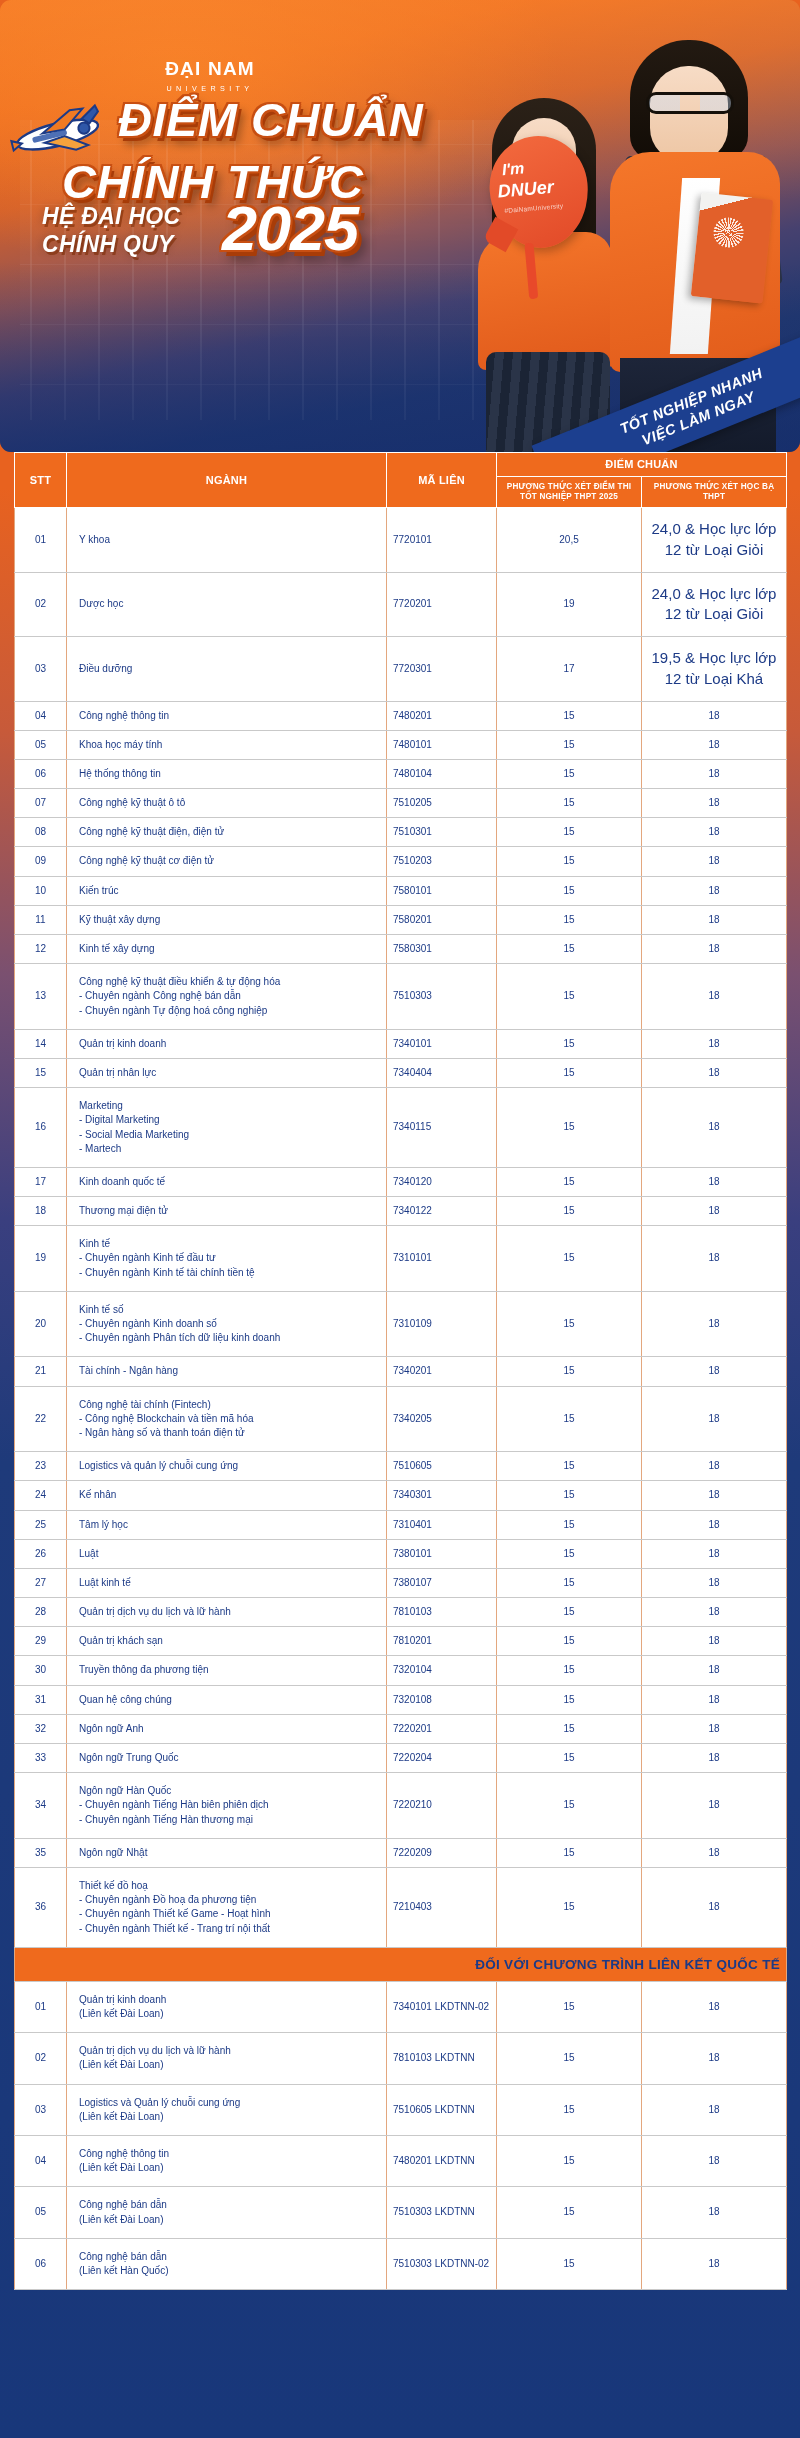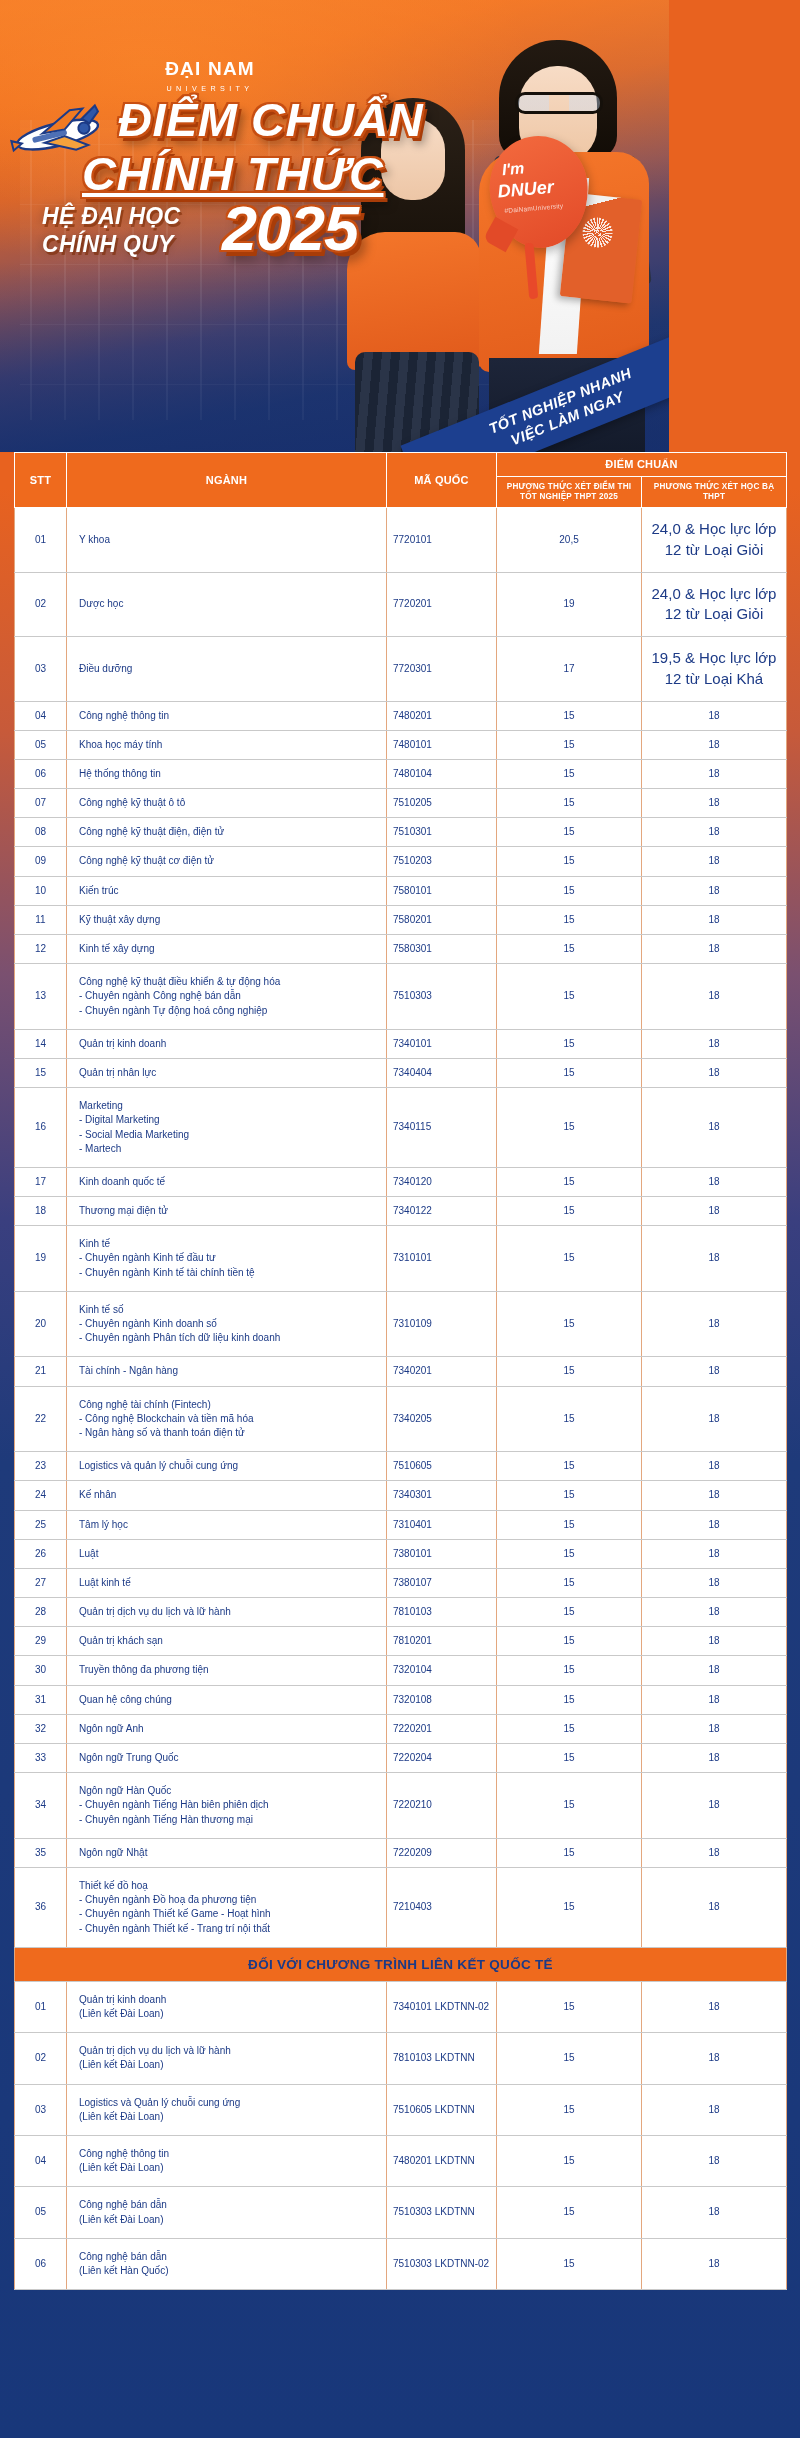--- a/index.html
+++ b/index.html
@@ -22,33 +22,34 @@
         #c75a3a 30%,
         #7a5070 40%,
         #3a3f7f 50%,
         #1e3a7a 60%,
         #18377a 100%);
   }
 
   
   #hero {
     position: relative;
-    width: 669px;
+    width: 800px;
     height: 452px;
     overflow: hidden;
     background:
       radial-gradient(ellipse 620px 330px at 22% 14%, #f57a22 0%, rgba(245,122,34,0) 62%),
       linear-gradient(168deg,
         #f2701c 0%,
         #ee6a1d 18%,
         #d2602c 34%,
         #8e5356 50%,
         #46416f 64%,
         #22386f 78%,
         #1b3269 100%);
+    border-radius: 11px;
   }
   
   #hero .bg-campus {
     position: absolute;
     left: 20px; top: 120px;
     width: 560px; height: 300px;
     opacity: .16;
     background:
       linear-gradient(90deg, transparent 0 10px, rgba(255,255,255,.5) 10px 12px, transparent 12px 28px) 0 0/34px 100%,
       linear-gradient(180deg, transparent 0 40%, rgba(255,255,255,.35) 40% 42%, transparent 42%) 0 0/100% 60px,
@@ -104,21 +105,21 @@
     letter-spacing: 0.5px;
     color: #ffffff;
     text-shadow:
       2px 0 0 #c84f12, -2px 0 0 #c84f12, 0 2px 0 #c84f12, 0 -2px 0 #c84f12,
       2px 2px 0 #c84f12, -2px 2px 0 #c84f12, 2px -2px 0 #c84f12, -2px -2px 0 #c84f12,
       4px 5px 0 #a83c08, 6px 8px 10px rgba(0,0,0,.40);
     line-height: 1.0;
     white-space: nowrap;
   }
   .hl-line1 { padding-left: 118px; }
-  .hl-line2 { padding-left: 82px; margin-top: 7px; text-decoration: underline; }
+  .hl-line2 { padding-left: 62px; margin-top: 15px; }
 
   .hl-row3 {
     position: absolute;
     left: 0; top: 196px;
     width: 560px;
     height: 110px;
     z-index: 6;
   }
   .hl-small {
     position: absolute;
@@ -325,21 +326,21 @@
   .scores tbody td.c-nganh { text-align: left; padding-left: 12px; font-size: 10px; }
   .scores tbody td.c-ma { font-size: 10px; }
   .scores tbody td.c-score { text-align: center; font-size: 10px; }
   .scores tbody td.c-score.small { font-size: 15px; line-height: 1.38; }
 
   .scores tbody tr.tall td { padding-top: 11px; padding-bottom: 11px; }
 
   td.section-head {
     background: #ef6a1d;
     color: #ffffff;
-    text-align: center;
+    text-align: right;
     font-size: 13.5px;
     font-weight: bold;
     letter-spacing: .3px;
     padding: 9px 4px;
     border-color: #ef6a1d;
   }
 
   .nganh-title { display: block; }
   .nganh-sub { display: block; }
 </style>
@@ -421,21 +422,21 @@
         <col class="c-stt">
           <col class="c-nganh">
           <col class="c-ma">
           <col class="c-thpt">
           <col class="c-hb">
       </colgroup>
       <thead>
         <tr>
           <th class="th-stt" rowspan="2">STT</th>
           <th class="th-nganh" rowspan="2">NGÀNH</th>
-          <th class="th-ma" rowspan="2">MÃ QUỐC</th>
+          <th class="th-ma" rowspan="2">MÃ LIÊN</th>
           <th class="th-dc" colspan="2">ĐIỂM CHUẨN</th>
         </tr>
         <tr>
           <th class="th-sub">PHƯƠNG THỨC XÉT ĐIỂM THI TỐT NGHIỆP THPT 2025</th>
           <th class="th-sub">PHƯƠNG THỨC XÉT HỌC BẠ THPT</th>
         </tr>
       </thead>
       <tbody id="tbody-main">
           <tr class="tall">
             <td class="c-stt">01</td>

